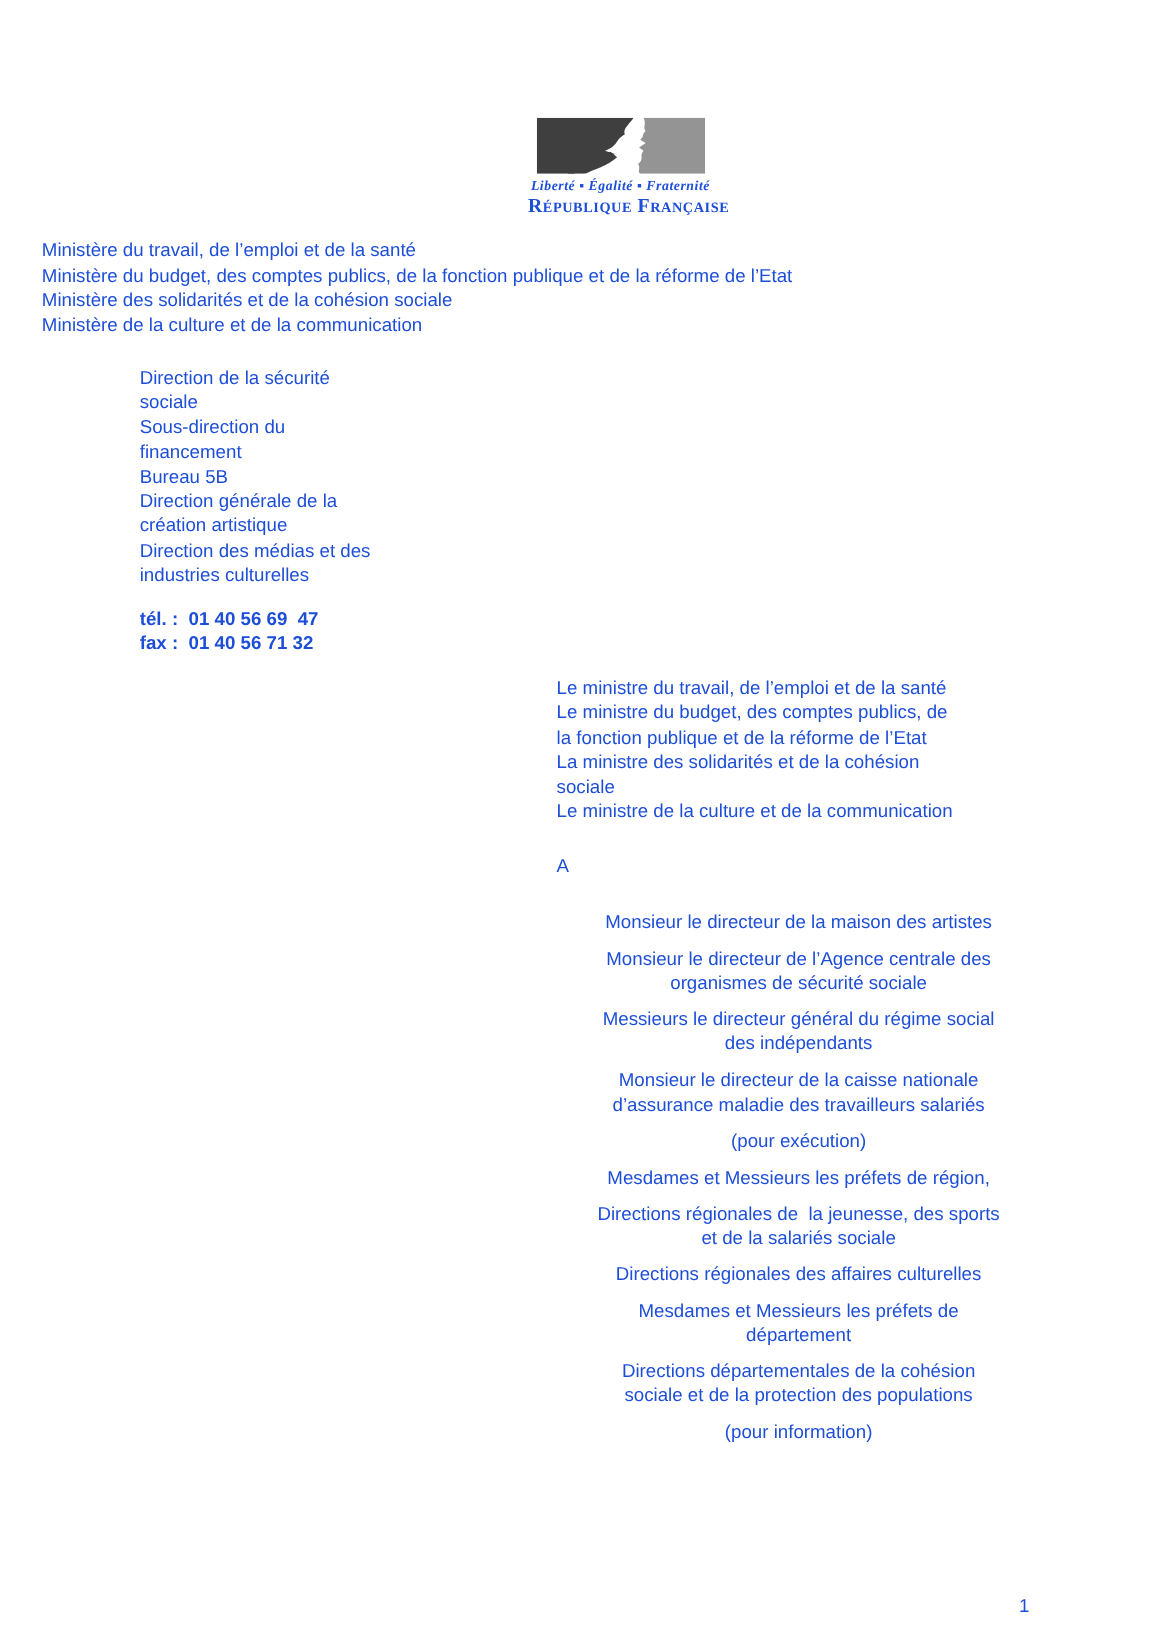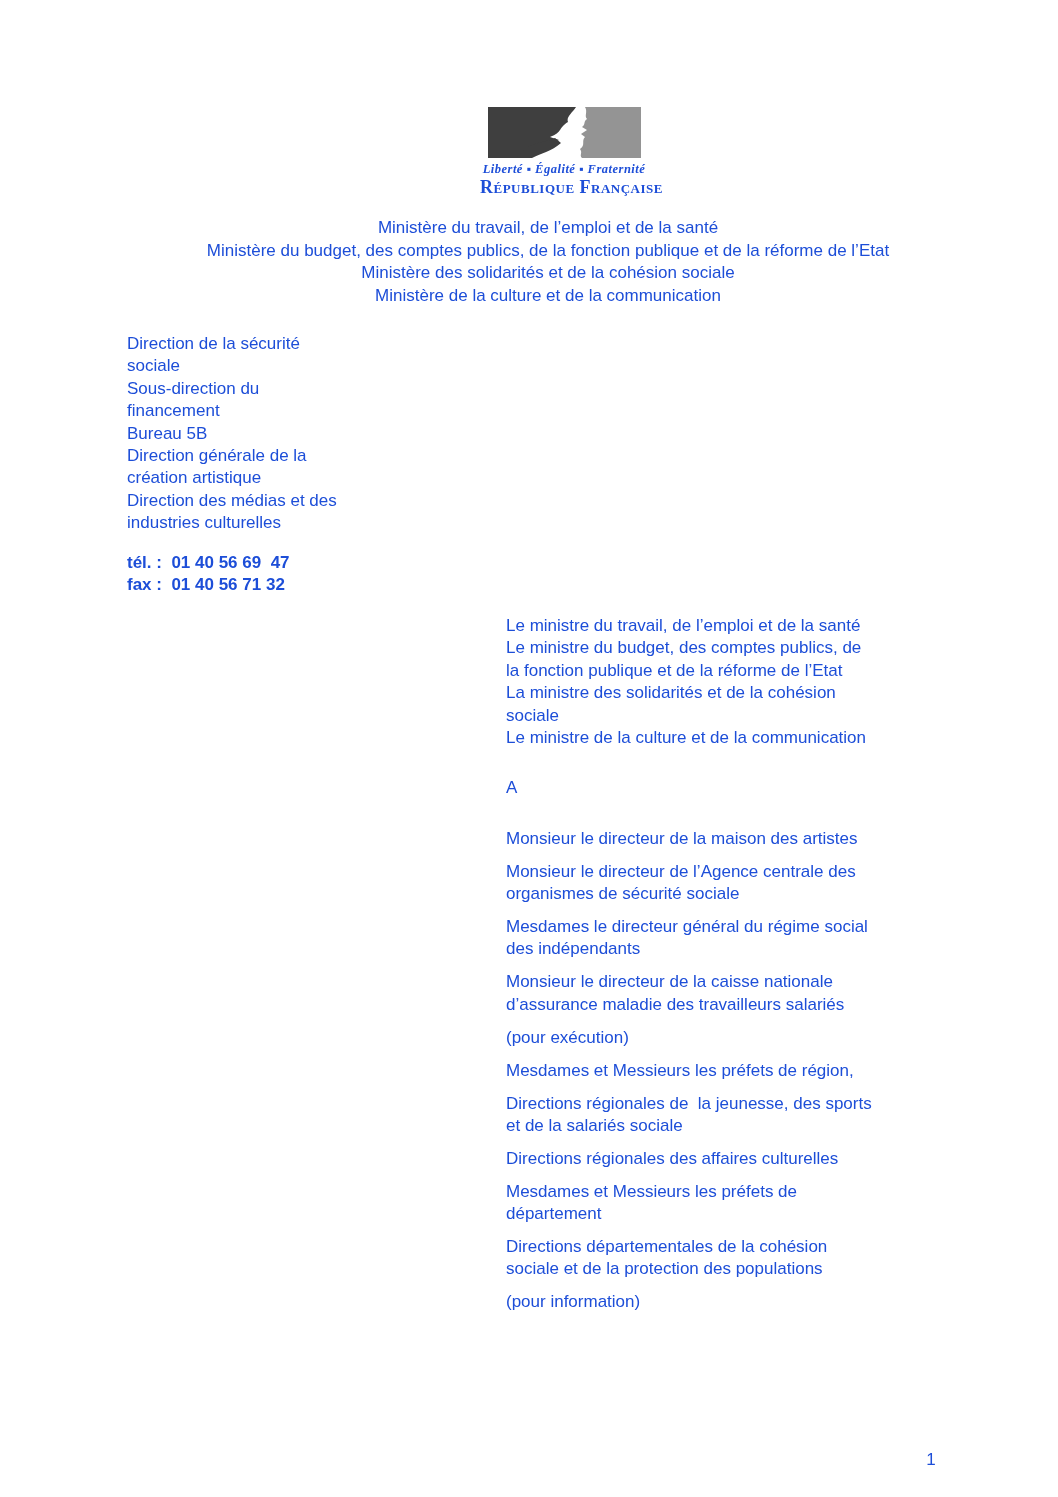--- a/index.html
+++ b/index.html
@@ -52,21 +52,20 @@
     margin-top: 1px;
     letter-spacing: 0.5px;
     white-space: nowrap;
   }
 
   .ministries {
     position: absolute;
     left: 0;
     right: 0;
     top: 172px;
-    text-align: center;
     line-height: 22.5px;
     padding-left: 38px;
   }
 
   .sender {
     position: absolute;
     left: 127px;
     top: 288px;
     width: 330px;
   }
@@ -82,20 +81,21 @@
     position: absolute;
     left: 506px;
     top: 570px;
     width: 440px;
   }
   .to-label {
     margin-top: 28px;
   }
   .paragraphs {
     margin-top: 28px;
+    text-align: center;
   }
   .para {
     white-space: pre-wrap;
     margin: 0 0 10.5px 0;
   }
 
   .page-number {
     position: absolute;
     left: 916px;
     top: 1404px;
@@ -144,21 +144,21 @@
 Le ministre du budget, des comptes publics, de
 la fonction publique et de la réforme de l’Etat
 La ministre des solidarités et de la cohésion
 sociale
 Le ministre de la culture et de la communication</div>
     <div class="to-label">A</div>
     <div class="paragraphs">
         <div class="para">Monsieur le directeur de la maison des artistes</div>
         <div class="para">Monsieur le directeur de l’Agence centrale des
 organismes de sécurité sociale</div>
-        <div class="para">Mesdames le directeur général du régime social
+        <div class="para">Messieurs le directeur général du régime social
 des indépendants</div>
         <div class="para">Monsieur le directeur de la caisse nationale
 d’assurance maladie des travailleurs salariés</div>
         <div class="para">(pour exécution)</div>
         <div class="para">Mesdames et Messieurs les préfets de région,</div>
         <div class="para">Directions régionales de  la jeunesse, des sports
 et de la salariés sociale</div>
         <div class="para">Directions régionales des affaires culturelles</div>
         <div class="para">Mesdames et Messieurs les préfets de
 département</div>

